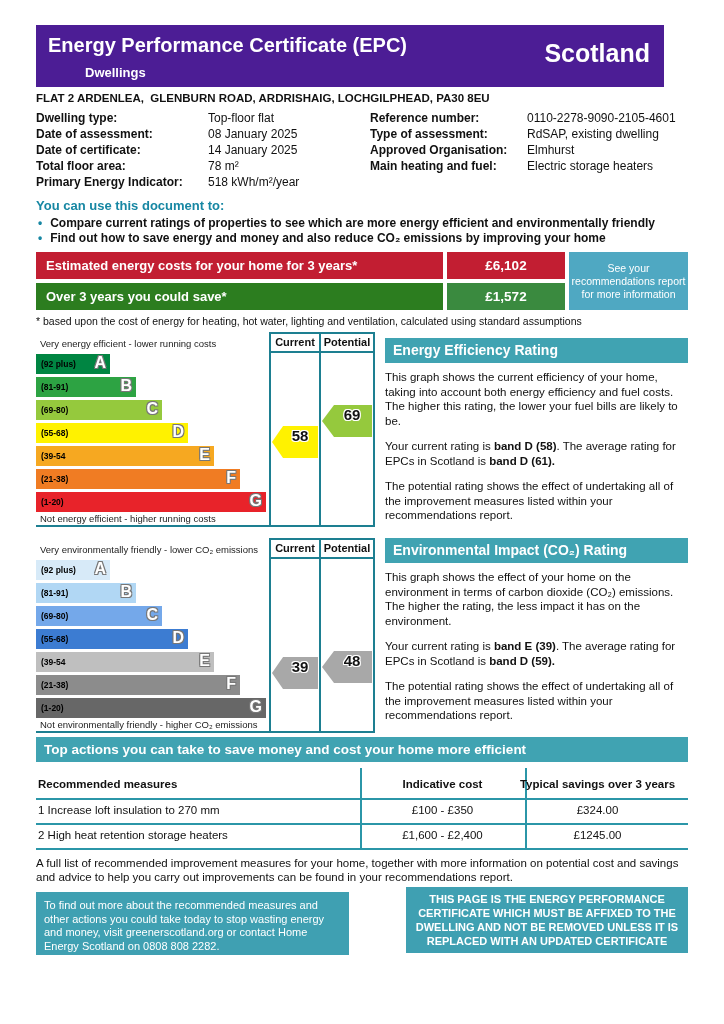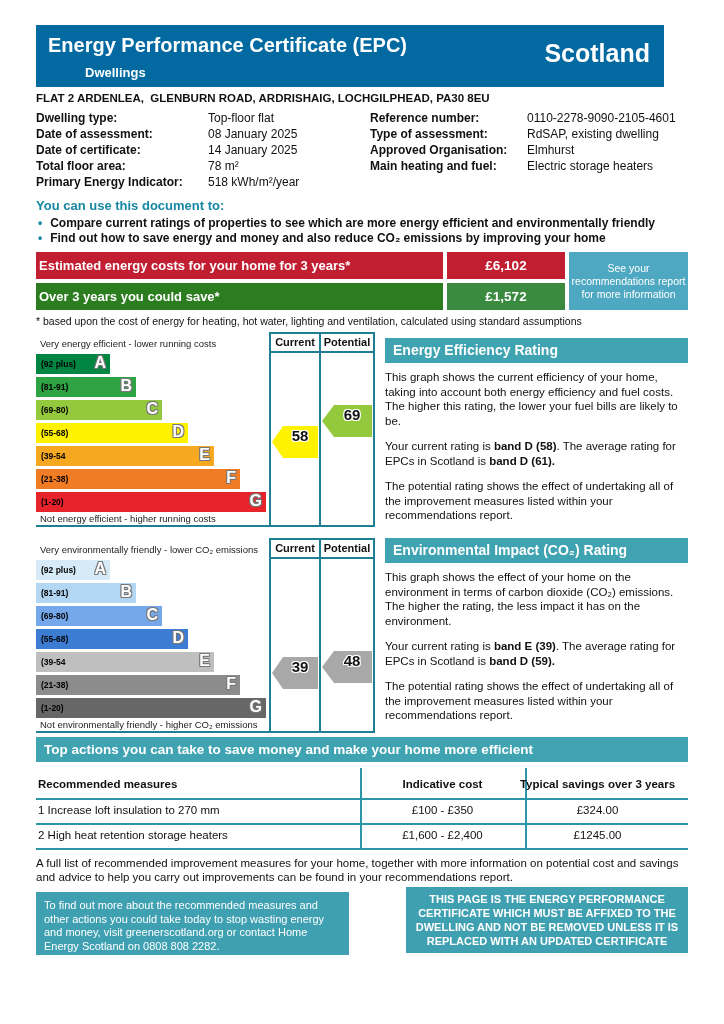--- a/index.html
+++ b/index.html
@@ -1,21 +1,21 @@
 <!DOCTYPE html>
 <html><head>
 <meta charset="utf-8">
 <style>
   html,body{margin:0;padding:0;background:#fff;}
   .page{position:relative;width:724px;height:1024px;background:#fff;
         font-family:"Liberation Sans", sans-serif;color:#111;overflow:hidden;}
   .abs{position:absolute;}
 
   
-  .hdr{left:36px;top:25px;width:628px;height:62px;background:#0369a1;color:#fff;}
+  .hdr{left:36px;top:25px;width:628px;height:62px;background:#4c1d95;color:#fff;}
   .hdr-title{left:12px;top:9px;font-size:20px;font-weight:bold;}
   .hdr-sub{left:13px;top:40px;font-size:13px;font-weight:bold;padding-left:36px;}
   .hdr-region{right:14px;top:14px;font-size:25px;font-weight:bold;}
 
   .address{left:36px;top:92px;width:652px;font-size:11.5px;font-weight:bold;white-space:pre-wrap;}
 
   
   .details{left:36px;top:110px;width:652px;font-size:12px;line-height:16px;}
   .dcol{position:absolute;top:0;}
   .dcol.l{left:0;width:330px;}
@@ -26,21 +26,21 @@
   .dval{flex:1;}
 
   
   .usage-h{left:36px;top:198px;font-size:13px;font-weight:bold;color:#1787A3;}
   .bullet{left:38px;width:650px;font-size:12px;font-weight:bold;}
   .bullet .dot{color:#1787A3;margin-right:8px;font-weight:bold;}
   .b1{top:216px;} .b2{top:231px;}
 
   
   .cost-label{left:36px;width:407px;height:27px;color:#fff;font-size:13px;font-weight:bold;
-              line-height:27px;padding-left:3px;box-sizing:border-box;}
+              line-height:27px;padding-left:10px;box-sizing:border-box;}
   .cost-value{left:447px;width:118px;height:27px;color:#fff;font-size:13.5px;font-weight:bold;
               line-height:27px;text-align:center;}
   .cr1{top:252px;} .cr2{top:283px;}
   .note-box{left:569px;top:252px;width:119px;height:58px;background:#4FA8C2;color:#fff;
             font-size:10.5px;line-height:13px;text-align:center;display:flex;
             align-items:center;justify-content:center;padding:2px;box-sizing:border-box;}
   .footnote{left:36px;top:315px;width:652px;font-size:10.5px;}
 
   
   .chart{width:340px;height:197px;}
@@ -254,21 +254,21 @@
     <p>The potential rating shows the effect of undertaking all of the improvement measures listed within your recommendations report.</p>
   </div>
 
   <div class="abs sec-banner s2">Environmental Impact (CO₂) Rating</div>
   <div class="abs sec-body sb2">
     <p>This graph shows the effect of your home on the environment in terms of carbon dioxide (CO₂) emissions. The higher the rating, the less impact it has on the environment.</p>
     <p><span>Your current rating is </span><span class="b">band E (39)</span><span>. The average rating for EPCs in Scotland is </span><span class="b">band D (59).</span></p>
     <p>The potential rating shows the effect of undertaking all of the improvement measures listed within your recommendations report.</p>
   </div>
 
-  <div class="abs ta-banner">Top actions you can take to save money and make your home more efficient</div>
+  <div class="abs ta-banner">Top actions you can take to save money and cost your home more efficient</div>
   <div class="ta-vline" style="left:360px;"></div>
   <div class="ta-vline" style="left:525px;"></div>
   <div class="ta-cell ta-head col-measure" style="top:778px;">Recommended measures</div>
   <div class="ta-cell ta-head col-cost" style="top:778px;">Indicative cost</div>
   <div class="ta-cell ta-head col-save" style="top:778px;">Typical savings over 3 years</div>
   <div class="ta-hline" style="top:798px;"></div>
   <div class="ta-cell col-measure" style="top:804px;">1 Increase loft insulation to 270 mm</div>
   <div class="ta-cell col-cost" style="top:804px;">£100 - £350</div>
   <div class="ta-cell col-save" style="top:804px;">£324.00</div>
   <div class="ta-hline" style="top:823px;"></div>

